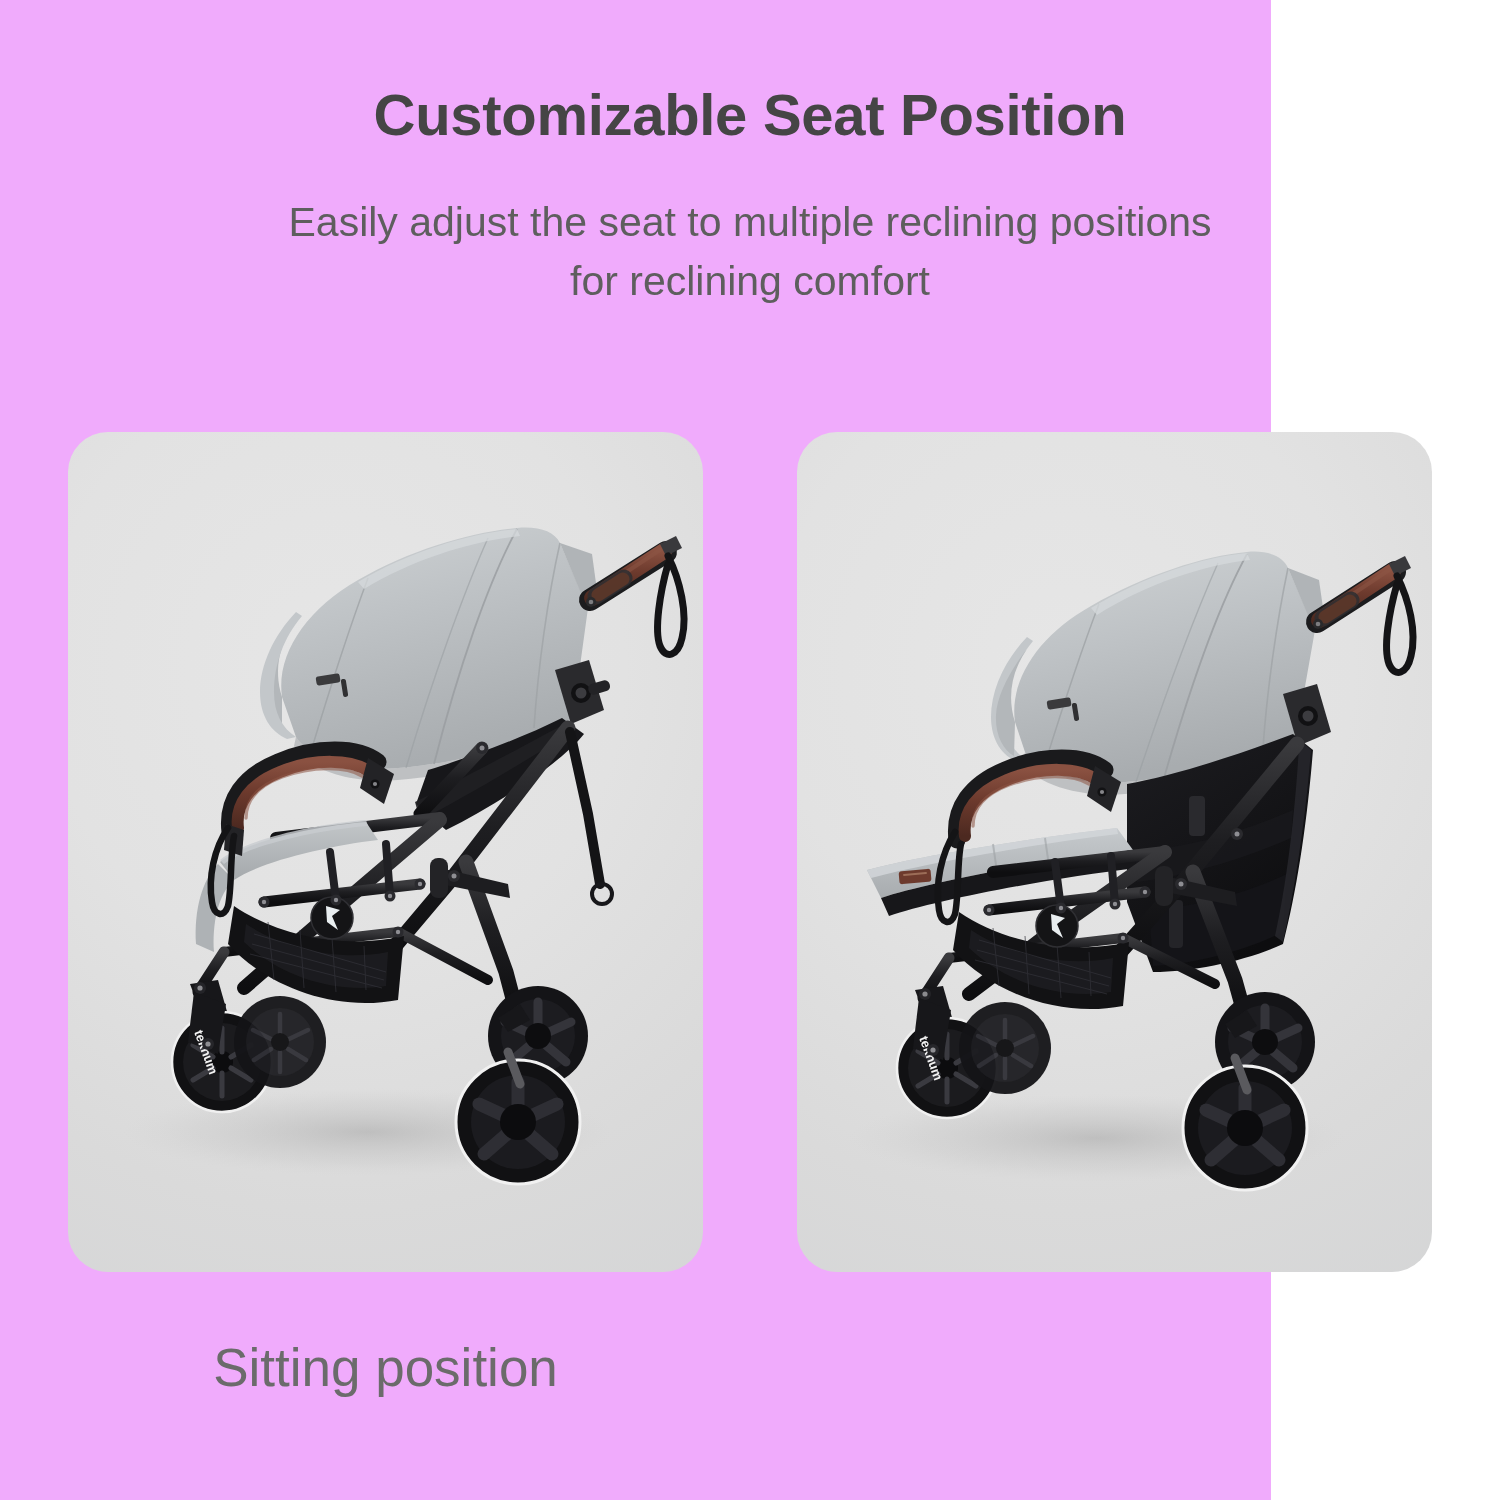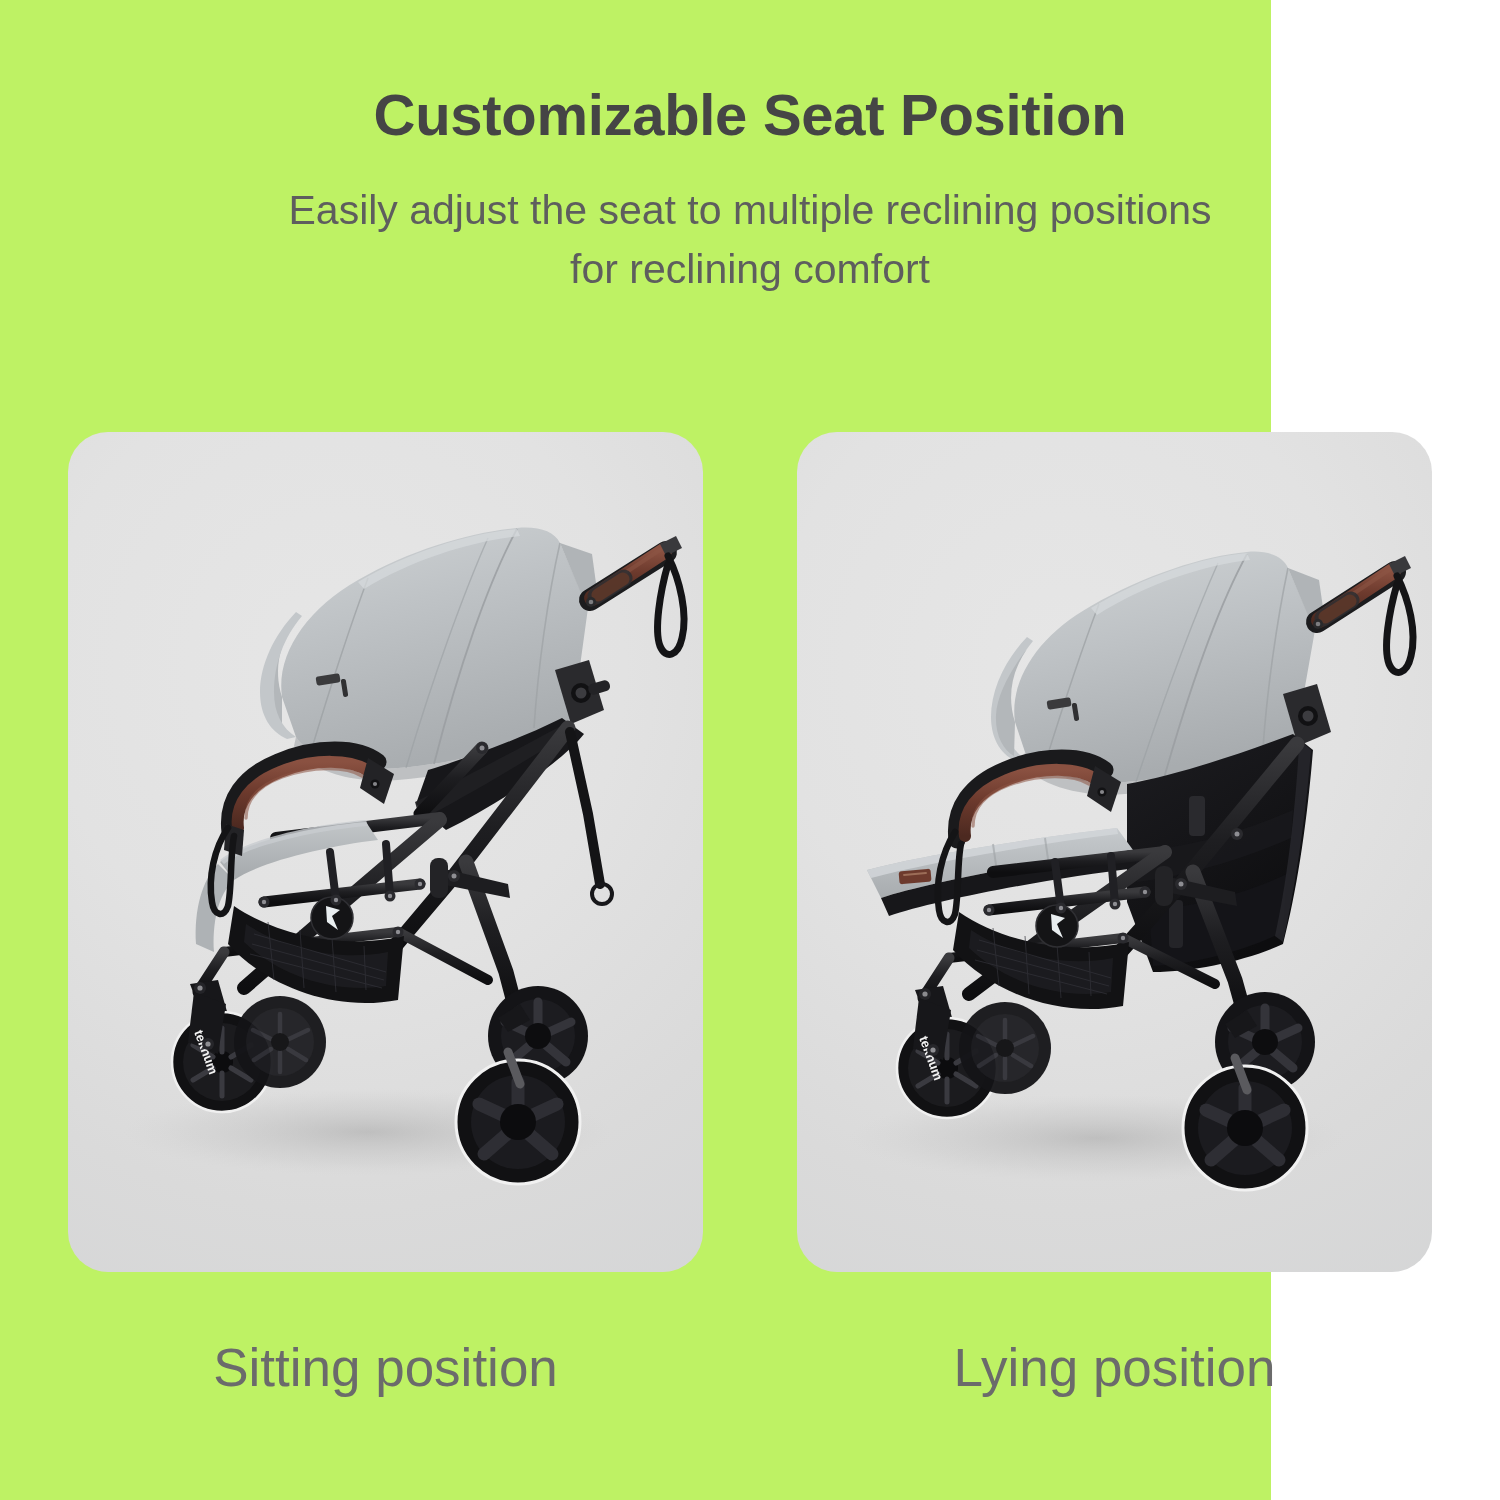--- a/index.html
+++ b/index.html
@@ -12,42 +12,42 @@
     height: 1500px;
     font-family: "Liberation Sans", sans-serif;
     -webkit-font-smoothing: antialiased;
     overflow: hidden;
   }
 
   .page {
     position: relative;
     width: 1271px;
     height: 1500px;
-    background: #bef264;
+    background: #f0abfc;
   }
 
   
   .header {
     position: absolute;
     top: 0;
     left: 0;
     width: 1500px;
     text-align: center;
   }
   .title {
     margin: 0;
     padding-top: 84px;
     font-size: 58px;
     font-weight: 700;
     letter-spacing: -0.3px;
     color: #454545;
     line-height: 1.06;
   }
   .subtitle {
-    margin: 0;
+    margin: 12px;
     padding-top: 36px;
     font-size: 41px;
     font-weight: 400;
     color: #5e5e5e;
     line-height: 1.42;
   }
   .subtitle .line {
     display: block;
   }
 
@@ -610,16 +610,15 @@
             <circle cx="440" cy="402" r="2.5"></circle>
           </g>
         </svg>
       </div>
     </div>
 
   </div>
 
   <div class="captions">
     <div class="caption">Sitting position</div>
-    <div class="caption">Lying position</div>
   </div>
 
 </div>
 
 </body></html>

